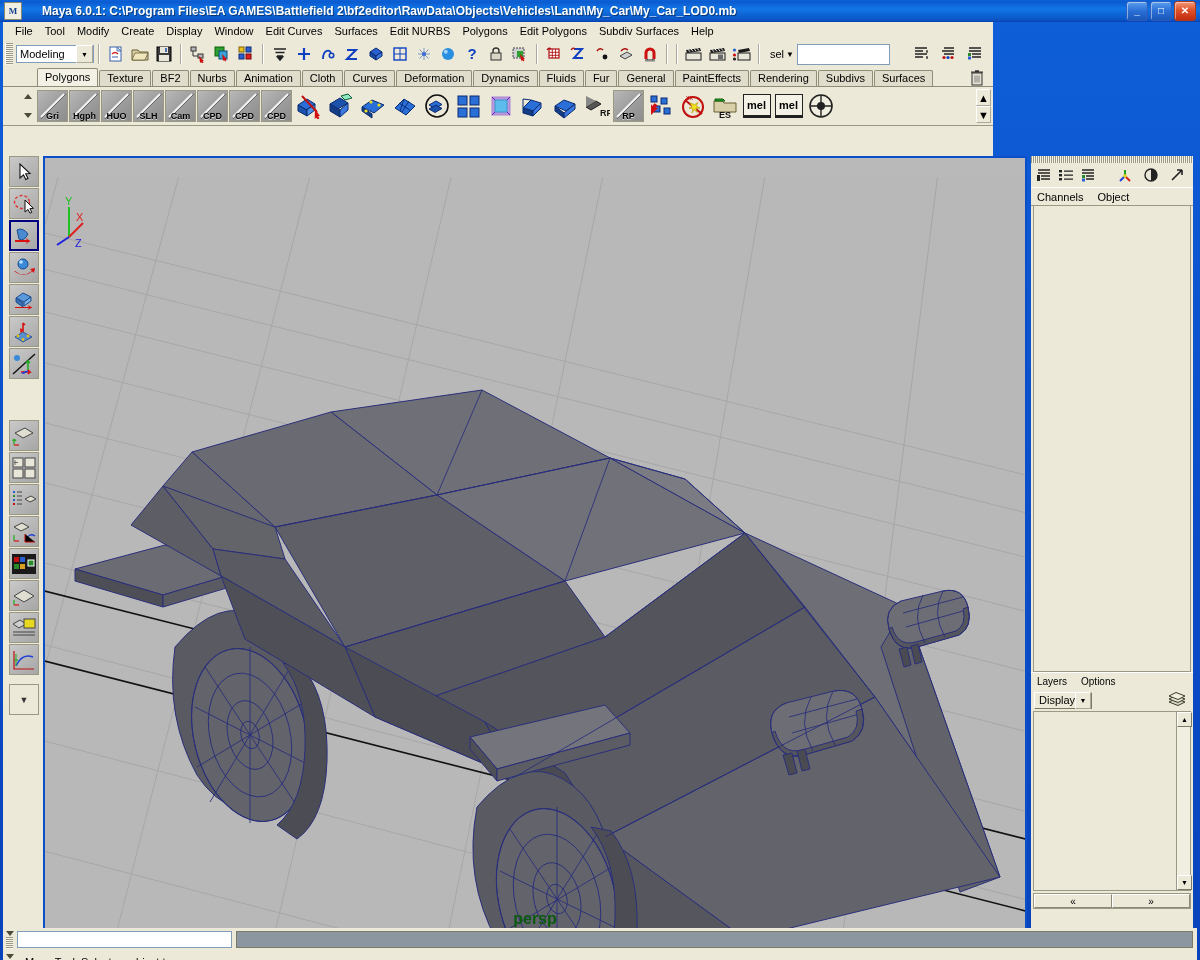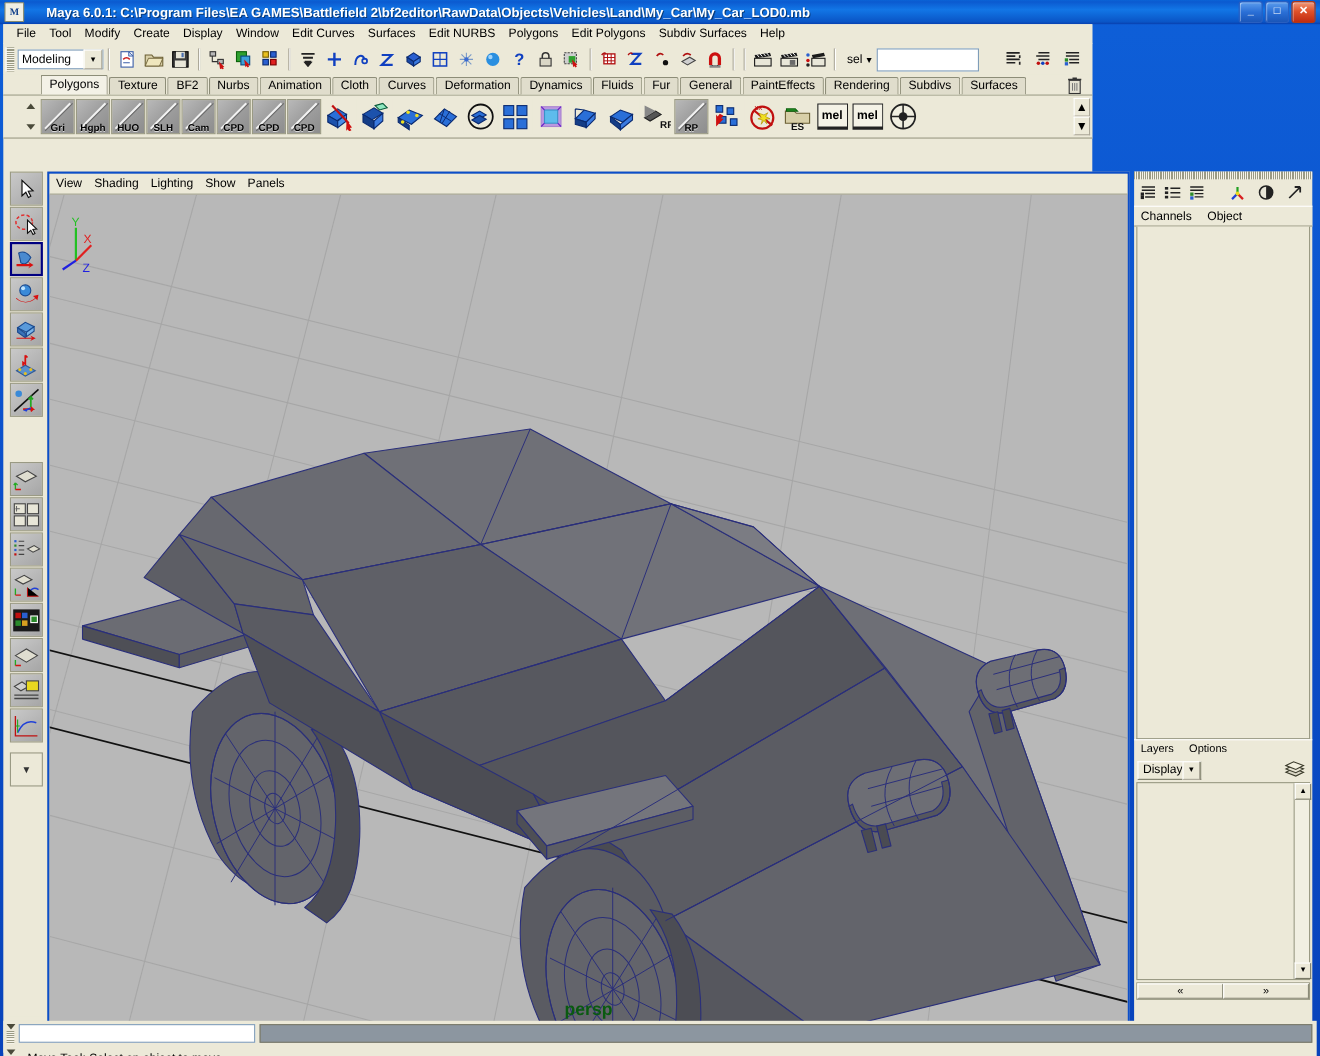--- a/index.html
+++ b/index.html
@@ -758,27 +758,20 @@
         <div class="toolgap"></div>
         <div class="tool" style="background:#ece9d8;">
           <span style="font-size:9px;color:#333;">▼</span>
         </div>
 
         <div style="height:292px;"></div>
 
       </div>
 
       <div class="vp-wrap">
-        <div class="vp-menu" id="vpmenu">
-            <div class="mi">View</div>
-            <div class="mi">Shading</div>
-            <div class="mi">Lighting</div>
-            <div class="mi">Show</div>
-            <div class="mi">Panels</div>
-          </div>
         <div class="viewport">
           <svg width="980" height="755" viewBox="0 0 980 755" preserveAspectRatio="none">
             <defs>
               <clipPath id="vpclip">
                   <rect x="0" y="0" width="980" height="755"></rect>
                 </clipPath>
             </defs>
             <g clip-path="url(#vpclip)">
               <rect x="0" y="0" width="980" height="755" fill="#b8b8b8"></rect>
 

